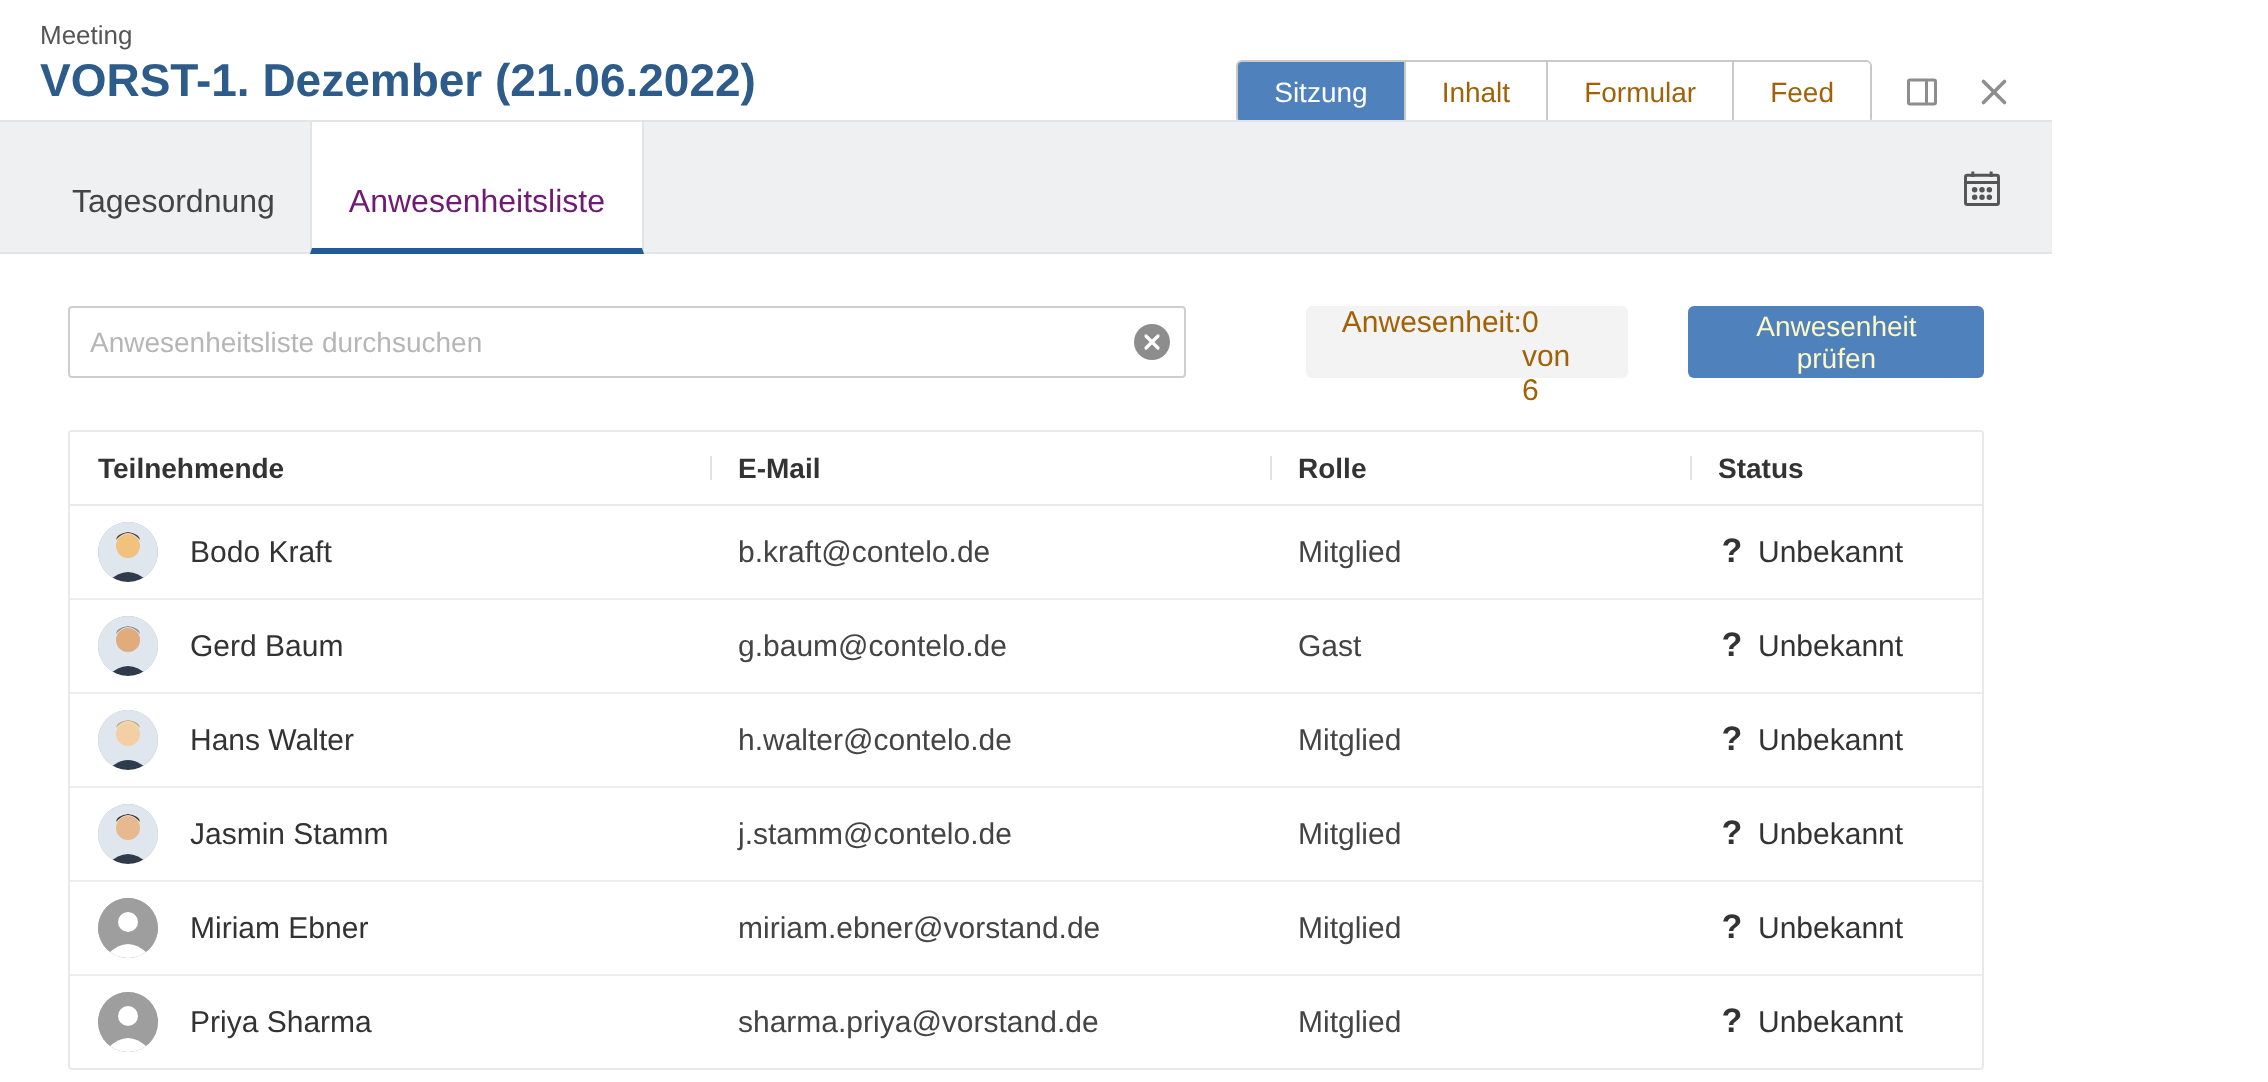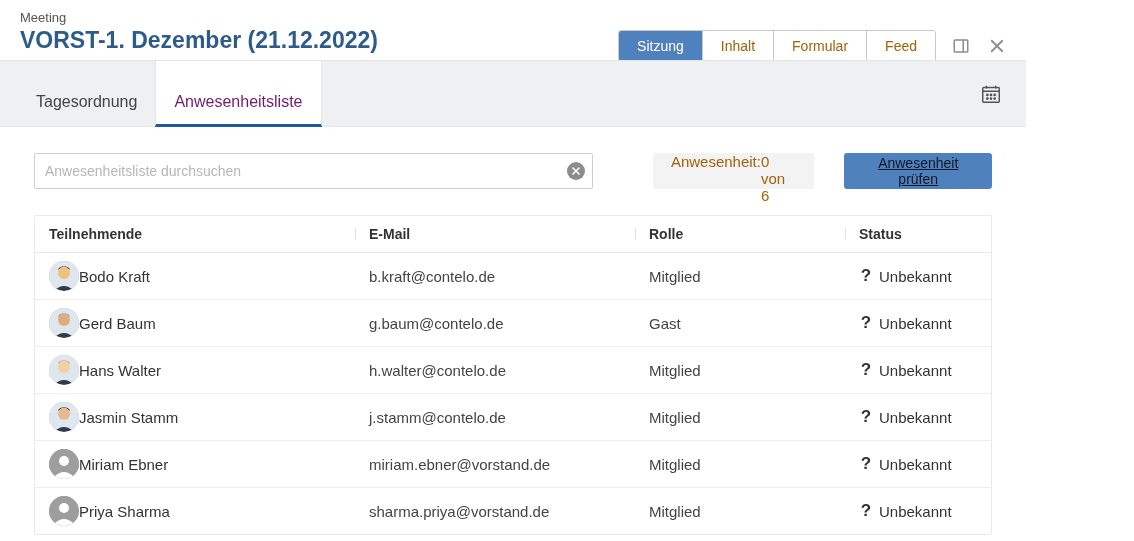--- a/index.html
+++ b/index.html
@@ -29,47 +29,47 @@
   
   .content { padding:26px 34px 10px 34px; }
   .row1 { display:flex; align-items:center; gap:30px; margin-bottom:26px; }
   .searchbox { position:relative; width:620px; }
   .searchbox input { width:100%; height:36px; padding:6px 16px 6px 10px; font-size:14px; border:1px solid #cfcfcf; border-radius:2px; outline:none; }
   .searchbox input::placeholder { color:#b6b6b6; }
   .clearbtn { position:absolute; right:8px; top:50%; transform:translateY(-50%); width:18px; height:18px; border-radius:50%; background:#8d8d8d; display:flex; align-items:center; justify-content:center; cursor:pointer; }
   .clearbtn svg { width:10px; height:10px; }
   .spacer { flex:1 1 auto; }
   .summary { background:#f3f3f3; border-radius:3px; height:36px; display:flex; align-items:flex-start; padding:0 18px; color:#a16207; font-size:15px; }
-  .check-btn { background:#4f81bd; color:#0f172a; border:none; border-radius:3px; height:36px; padding:0 18px; font-size:14px; cursor:pointer;text-decoration:underline; }
+  .check-btn { background:#4f81bd; color:#fef9c3; border:none; border-radius:3px; height:36px; padding:0 18px; font-size:14px; cursor:pointer; }
 
   
   .tbl { border:1px solid #e9e9e9; border-radius:2px; overflow:hidden; }
   .thead, .trow { display:grid; grid-template-columns: 320px 280px 210px 1fr; align-items:center; }
   .thead { background:#fff; padding:10px 14px; border-bottom:1px solid #e9e9e9; }
   .thead .cell { font-size:14px; font-weight:600; color:#333; position:relative; }
   .thead .cell:not(:first-child)::before { content:""; position:absolute; left:-14px; top:2px; bottom:2px; width:1px; background:#e2e2e2; }
   .trow { padding:8px 14px; border-top:1px solid #eee; }
   .rowfirst { border-top:none; }
-  .p-cell { display:flex; align-items:center; }
+  .p-cell { display:flex; align-items:center; gap:16px; }
   .avatar { width:30px; height:30px; border-radius:50%; background:#bdbdbd; display:flex; align-items:center; justify-content:center; overflow:hidden; flex:0 0 30px; }
   .avatar svg { width:30px; height:30px; }
   .avatar.ph { background:#9e9e9e; }
   .name { font-size:15px; color:#333; }
   .cell { font-size:15px; color:#444; }
   .status { display:flex; align-items:center; gap:6px; font-size:15px; color:#333; }
   .status .q { font-weight:800; font-size:17px; color:#333; width:14px; text-align:center; }
 </style>
 </head>
 <body>
 
 <div class="page">
 
   <div class="header">
     <div class="crumb">Meeting</div>
-    <div class="title">VORST-1. Dezember (21.12.2022)</div>
+    <div class="title">VORST-1. Dezember (21.06.2022)</div>
     <div class="hdr-right">
       <div class="seg" id="seg">
           <div class="seg-item active">Sitzung</div>
           <div class="seg-item">Inhalt</div>
           <div class="seg-item">Formular</div>
           <div class="seg-item">Feed</div>
         </div>
       <div class="hdr-icon">
         <svg viewBox="0 0 24 24" fill="none" stroke="#8d8d8d" stroke-width="2">
             <rect x="3" y="4" width="18" height="16" rx="1"></rect>

